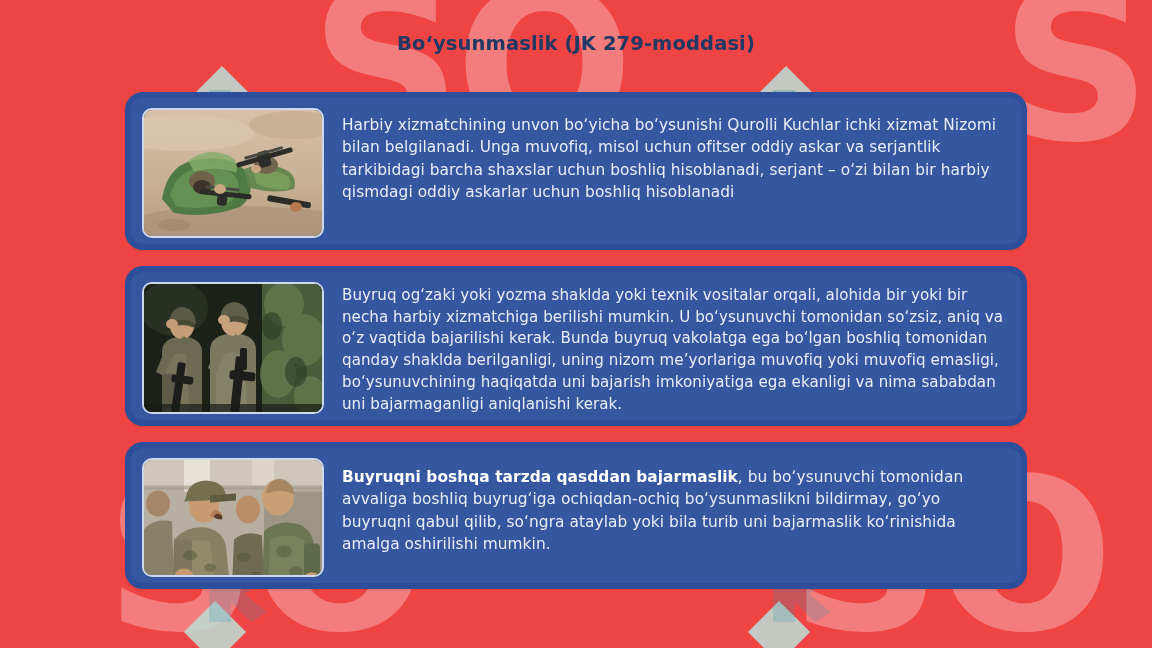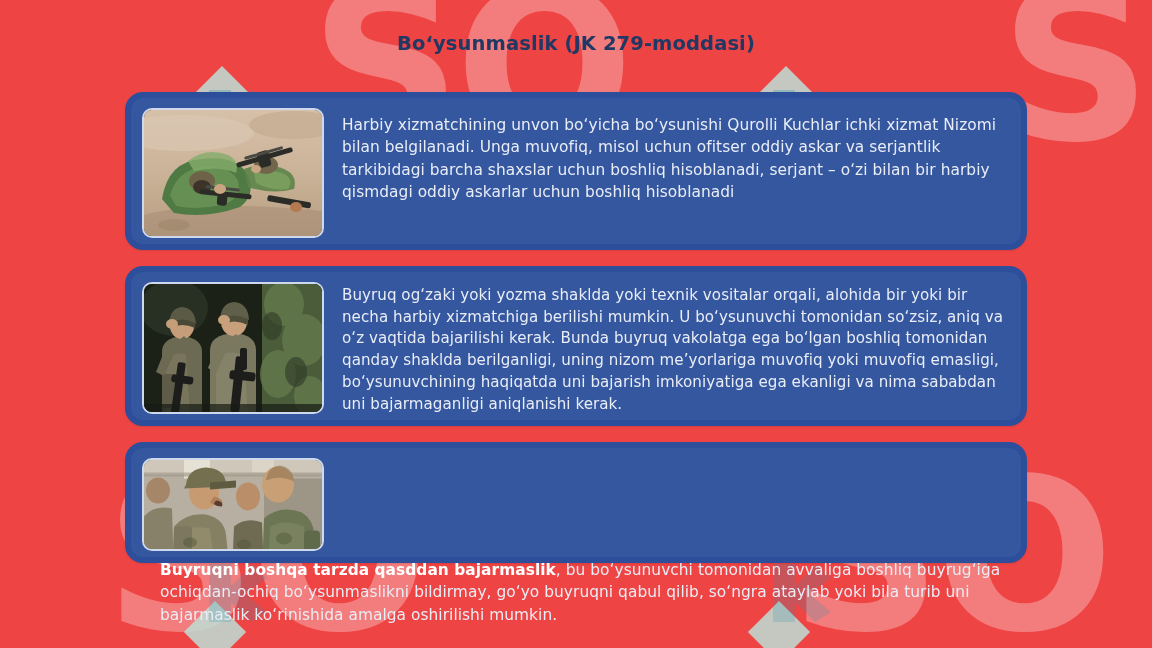--- a/index.html
+++ b/index.html
@@ -99,21 +99,21 @@
     border: 6px solid #2d4f9b;
     border-radius: 18px;
     display: flex;
     align-items: flex-start;
     padding: 10px 12px 10px 11px;
     margin-bottom: 16px;
     box-shadow: 0 1px 2px rgba(0,0,0,0.10);
   }
   .card-1 { height: 158px; }
   .card-2 { height: 160px; }
-  .card-3 { height: 121px; flex-direction: column; }
+  .card-3 { height: 147px; }
 
   .thumb {
     flex: 0 0 auto;
     width: 178px;
     height: 100%;
     border-radius: 10px;
     border: 2px solid #cfd9ee;
     overflow: hidden;
     position: relative;
     background: #3b4a3c;

